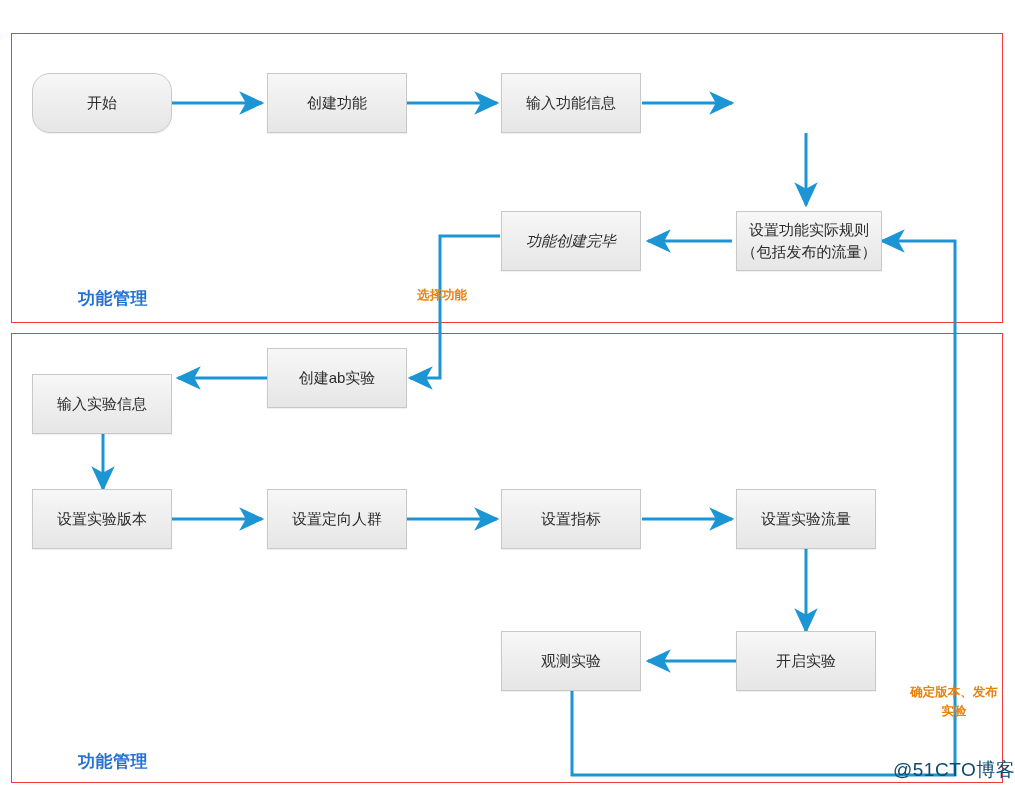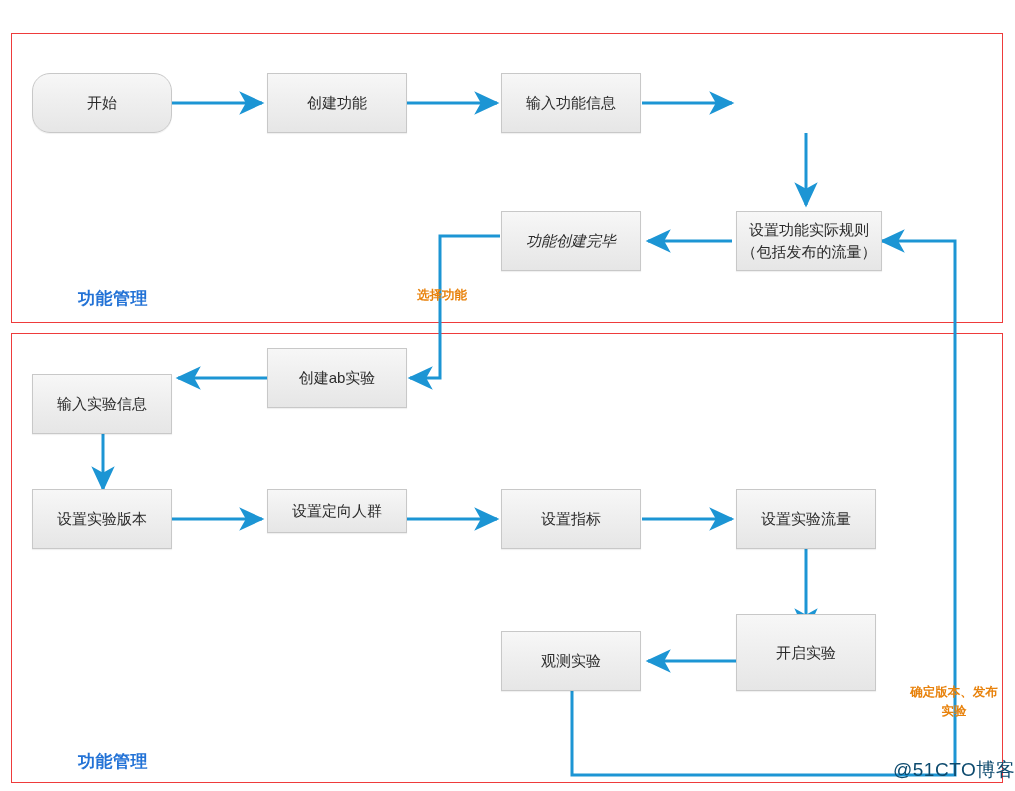--- a/index.html
+++ b/index.html
@@ -167,33 +167,33 @@
   </div>
 
   <div class="node" style="left:32px; top:348px; width:140px; height:60px;margin-top:26px;">
     <span>输入实验信息</span>
   </div>
 
   <div class="node" style="left:32px; top:489px; width:140px; height:60px;">
     <span>设置实验版本</span>
   </div>
 
-  <div class="node" style="left:267px; top:489px; width:140px; height:44px;text-align:center;">
+  <div class="node" style="left:267px; top:489px; width:140px; height:60px;text-align:center;">
     <span>设置定向人群</span>
   </div>
 
   <div class="node" style="left:501px; top:489px; width:140px; height:60px;">
     <span>设置指标</span>
   </div>
 
   <div class="node" style="left:736px; top:489px; width:140px; height:60px;">
     <span>设置实验流量</span>
   </div>
 
-  <div class="node" style="left:736px; top:614px; width:140px; height:77px;">
+  <div class="node" style="left:736px; top:631px; width:140px; height:60px;">
     <span>开启实验</span>
   </div>
 
   <div class="node" style="left:501px; top:631px; width:140px; height:60px;">
     <span>观测实验</span>
   </div>
 
   <div class="edge-label" style="left:406px; top:286px; width:72px;">选择功能</div>
 
   <div class="edge-label" style="left:905px; top:683px; width:98px;">确定版本、发布

